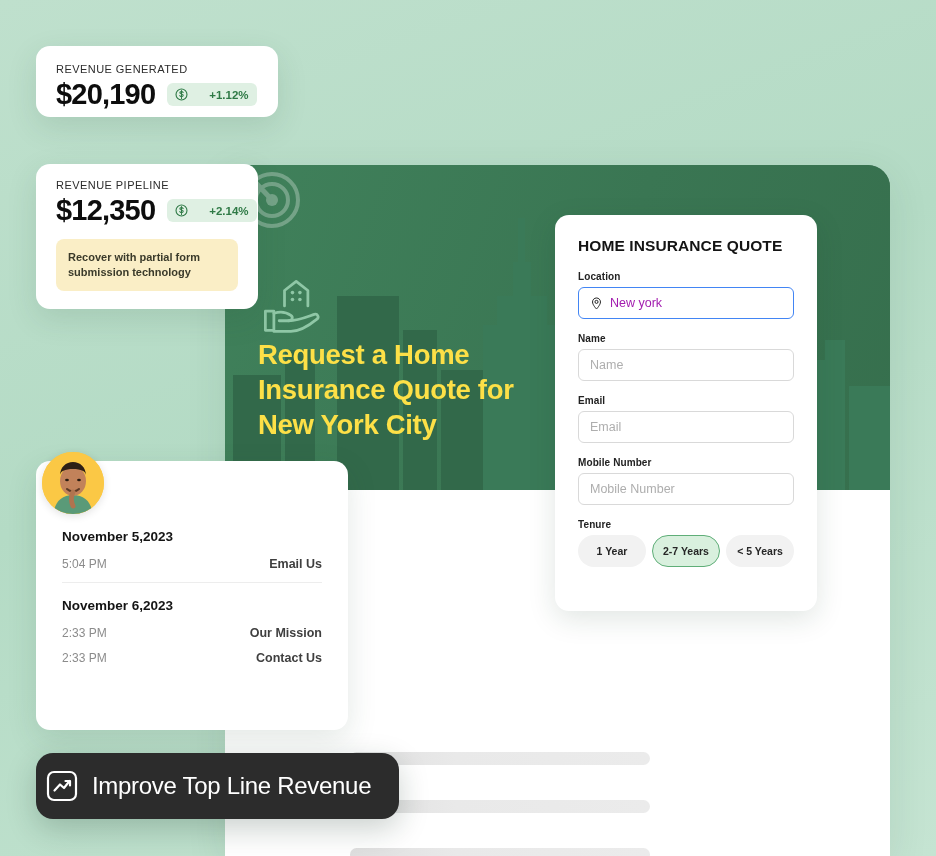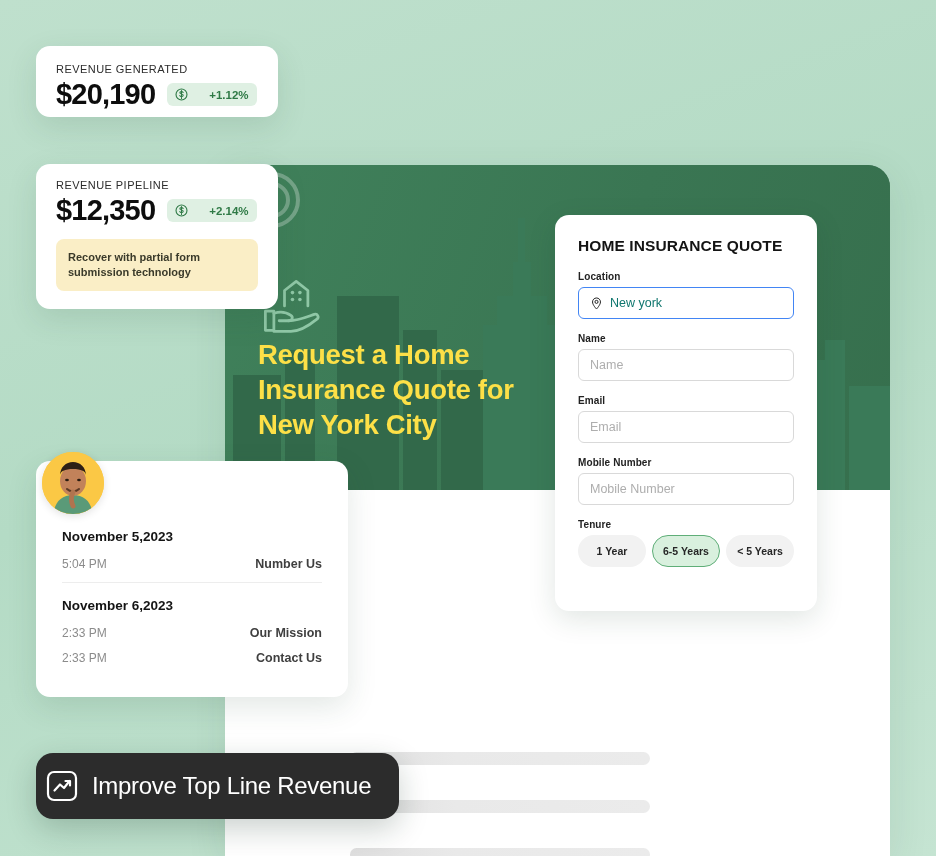--- a/index.html
+++ b/index.html
@@ -131,21 +131,21 @@
     display: flex;
     align-items: center;
     padding: 0 11px;
     font-size: 12.5px;
     color: #aeaeae;
     background: #fff;
     margin-bottom: 14px;
   }
   .field-box.focused {
     border: 1.6px solid #4285f4;
-    color: #0f766e;
+    color: #a21caf;
     font-weight: 500;
   }
   .pin-icon {
     width: 13px;
     height: 13px;
     margin-right: 7px;
     flex: none;
   }
   .tenure-row {
     display: flex;
@@ -196,21 +196,21 @@
   }
   #card-generated {
     left: 36px;
     top: 46px;
     width: 242px;
     padding: 17px 20px 8px 20px;
   }
   #card-pipeline {
     left: 36px;
     top: 164px;
-    width: 242px;
+    width: 222px;
     padding: 15px 20px 18px 20px;
   }
   .stat-label {
     font-size: 11px;
     font-weight: 500;
     letter-spacing: 0.45px;
     color: #2c2c2c;
     margin-bottom: 5px;
   }
   .stat-row {
@@ -246,21 +246,21 @@
     font-weight: 700;
     color: #3a3a2a;
   }
 
   
   #activity-card {
     position: absolute;
     left: 36px;
     top: 461px;
     width: 312px;
-    height: 236px;
+    height: 269px;
     background: #fff;
     border-radius: 14px;
     box-shadow: 0 10px 30px rgba(35, 75, 52, 0.13);
     box-sizing: border-box;
     padding: 68px 26px 0 26px;
   }
   .avatar {
     position: absolute;
     left: 42px;
     top: 452px;
@@ -430,21 +430,21 @@
     </div>
 
     <div class="field-label">Mobile Number</div>
     <div class="field-box">
       <span>Mobile Number</span>
     </div>
 
     <div class="field-label">Tenure</div>
     <div class="tenure-row">
       <div class="pill">1 Year</div>
-      <div class="pill selected">6-5 Years</div>
+      <div class="pill selected">2-7 Years</div>
       <div class="pill">&lt; 5  Years</div>
     </div>
 
   </div>
 
   <div class="stat-card" id="card-generated">
     <div class="stat-label">REVENUE GENERATED</div>
     <div class="stat-row">
       <div class="stat-value">$20,190</div>
       <div class="delta-badge">
@@ -469,21 +469,21 @@
         <span>+2.14%</span>
       </div>
     </div>
     <div class="callout">Recover with partial form submission technology</div>
   </div>
 
   <div id="activity-card">
     <div class="act-date">November 5,2023</div>
     <div class="act-row">
       <span class="act-time">5:04 PM</span>
-      <span class="act-link">Number Us</span>
+      <span class="act-link">Email Us</span>
     </div>
     <div class="act-sep"></div>
     <div class="act-date">November 6,2023</div>
     <div class="act-row">
       <span class="act-time">2:33 PM</span>
       <span class="act-link">Our Mission</span>
     </div>
     <div class="act-row">
       <span class="act-time">2:33 PM</span>
       <span class="act-link">Contact Us</span>

